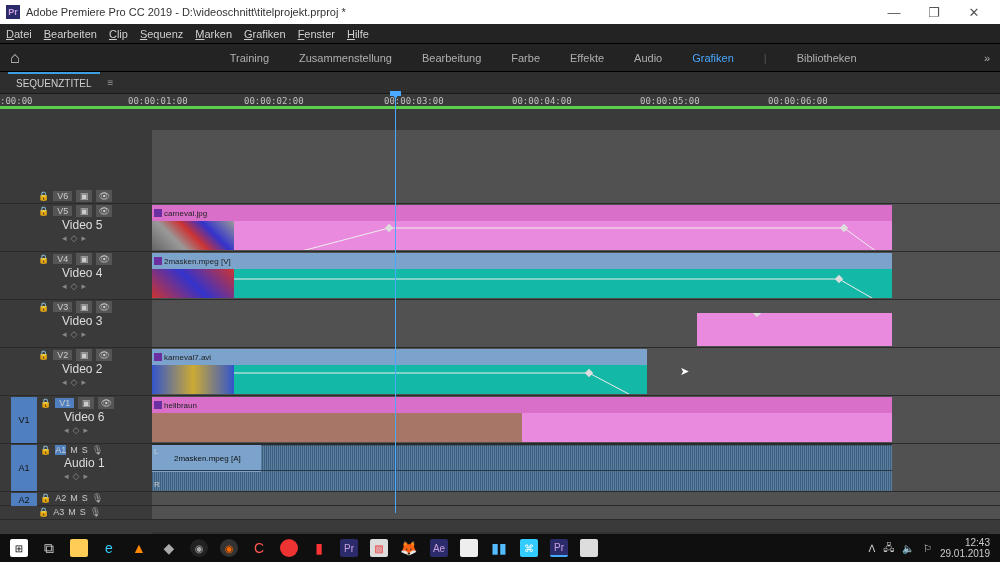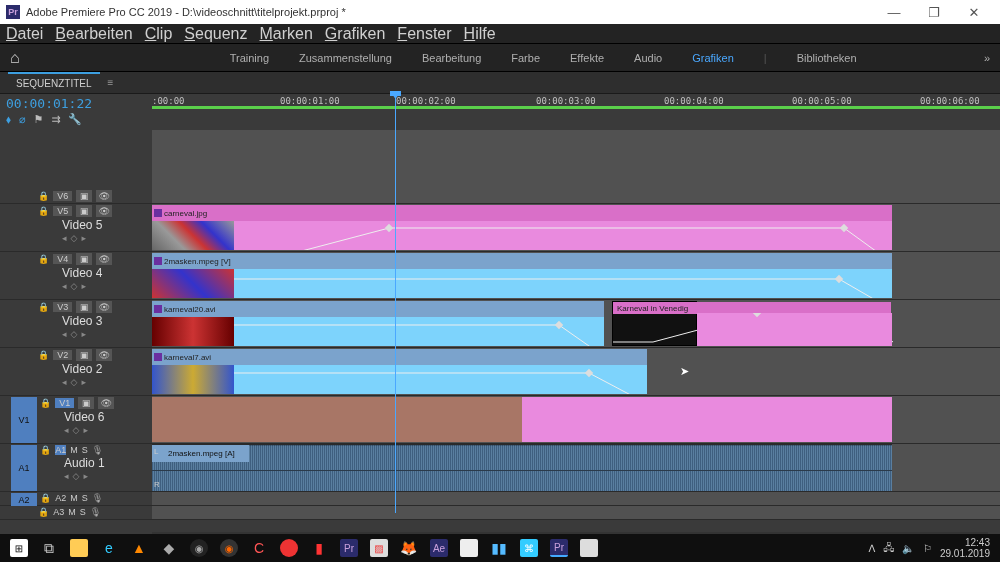--- a/index.html
+++ b/index.html
@@ -6,21 +6,21 @@
 body { width: 1000px; height: 562px; background: #232323; overflow: hidden; position: relative; }
 
 
 .titlebar { height: 24px; background: #ffffff; display: flex; align-items: center; padding: 0 6px; font-size: 11px; color: #333; }
 .titlebar .app-icon { width: 14px; height: 14px; background: #2b2b6b; margin-right: 6px; display: flex; align-items: center; justify-content: center; }
 .titlebar .app-icon span { color: #c9a0dc; font-weight: bold; font-size: 9px; }
 .titlebar .title { flex: 1; }
 .titlebar .winbtn { width: 40px; text-align: center; font-size: 13px; color: #555; cursor: default; }
 
 
-.menubar { height: 20px; background: #232323; display: flex; align-items: center; padding: 5px 6px; gap: 12px; font-size: 16px; color: #d0d0d0; border-bottom: 1px solid #000; }
+.menubar { height: 20px; background: #232323; display: flex; align-items: center; padding: 5px 6px; gap: 12px; font-size: 11px; color: #d0d0d0; border-bottom: 1px solid #000; }
 .menubar span:first-letter { text-decoration: underline; }
 
 
 .wsbar { height: 28px; background: #232323; display: flex; align-items: center; padding: 0 10px; gap: 30px; font-size: 11px; color: #b0b0b0; border-bottom: 1px solid #000; }
 .wsbar .home { color: #cfcfcf; font-size: 16px; margin-right: 180px; }
 .wsbar .wsitem.active { color: #4aa8ff; }
 .wsbar .divider { color: #555; }
 .wsbar .chev { margin-left: auto; font-size: 11px; }
 
 
@@ -59,39 +59,39 @@
 .thead-audio-row { display: flex; align-items: center; gap: 4px; }
 .thead-audio-row .mic { font-size: 9px; color: #aaa; }
 
 .trackcontent { flex: 1; position: relative; background: #515151; }
 
 
 .clip { position: absolute; top: 1px; bottom: 1px; display: flex; flex-direction: column; overflow: hidden; }
 .clip .clip-label { height: 12px; font-size: 8px; padding: 8px 2px; display: flex; align-items: center; gap: 2px; color: #222; }
 .clip.pink { background: #e98ade; }
 .clip.pink .clip-label { background: #d96fc8; }
-.clip.blue { background: #7dd3fc; }
+.clip.blue { background: #14b8a6; }
 .clip.blue .clip-label { background: #7ba3cc; }
 .clip.brown-body { }
 .clip.brown-body .clip-body { background: #a87666; flex: 1; }
 .clip .fx { width: 8px; height: 8px; background: #6a2fa0; display: inline-block; }
 .clip .thumb { width: 82px; background: linear-gradient(45deg,#666,#999 30%,#c33 50%,#33c 70%,#999); }
 .clip-body-row { flex: 1; display: flex; }
 .clip-body-fill { flex: 1; position: relative; }
 .clip .keyline { position: absolute; stroke: #eee; stroke-width: 1; fill: none; }
 .clip .kf { position: absolute; width: 6px; height: 6px; background: #ddd; transform: rotate(45deg); margin-left: -3px; margin-top: -3px; }
 
 .black-clip { position: absolute; background: #111; border: 1px solid #000; }
 .black-clip .blk-label { position: absolute; top: 0; height: 12px; background: #d96fc8; font-size: 8px; padding: 0 2px; display: flex; align-items: center; gap: 2px; color: #222; }
 
 .audio-wave { position: absolute; top: 0; bottom: 0; background: repeating-linear-gradient(90deg, #3f5f7f 0 1px, #5a7fa0 1px 2px); border-top: 1px solid #2a2a2a; }
 .audio-wave::before, .audio-wave::after { content: ""; position: absolute; left: 0; right: 0; background: rgba(0,0,0,0.2); }
 .audio-wave::before { top: 0; height: 1px; }
 .audio-split { position: absolute; height: 1px; background: #2a3a4a; left: 0; right: 0; }
-.audio-wave .aw-label { position: absolute; top: 0; left: 0; height: 17px; background: #7ba3cc; font-size: 8px; padding: 0 14px; display: flex; align-items: center; gap: 2px; color: #111; }
+.audio-wave .aw-label { position: absolute; top: 0; left: 0; height: 27px; background: #7ba3cc; font-size: 8px; padding: 0 20px; display: flex; align-items: center; gap: 2px; color: #111; }
 .audio-L, .audio-R { position: absolute; left: 2px; font-size: 8px; color: #ccc; }
 .audio-L { top: 2px; } .audio-R { bottom: 2px; }
 
 .cursor-arrow { position: absolute; z-index: 60; color: #fff; font-size: 11px; }
 
 
 .scrolldot { position: absolute; width: 6px; height: 6px; border-radius: 50%; background: #888; right: 4px; }
 .zoombar { position: absolute; bottom: 0; left: 152px; right: 12px; height: 10px; background: #333; }
 .zoombar .zthumb { position: absolute; top: 2px; bottom: 2px; left: 70px; right: 300px; background: #666; border-radius: 3px; }
 
@@ -144,30 +144,20 @@
   <span class="wsitem">Bibliotheken</span>
   <span class="chev">»</span>
 </div>
 
 <div class="paneltab">
   <div class="tabbtn">SEQUENZTITEL</div>
   <div class="menu3">≡</div>
 </div>
 
 <div class="tlheader">
-  <div class="left">
-    <div class="tc">00:00:01:22</div>
-    <div class="tools">
-      <span style="color:#3d9fe0">⬧</span>
-      <span style="color:#3d9fe0">⌀</span>
-      <span>⚑</span>
-      <span>⇉</span>
-      <span>🔧</span>
-    </div>
-  </div>
   <div class="ruler">
     <div class="greenbar"></div>
     <div class="tick" style="left:0px">:00:00</div>
     <div class="tick" style="left:128px">00:00:01:00</div>
     <div class="tick" style="left:244px">00:00:02:00</div>
     <div class="tick" style="left:384px">00:00:03:00</div>
     <div class="tick" style="left:512px">00:00:04:00</div>
     <div class="tick" style="left:640px">00:00:05:00</div>
     <div class="tick" style="left:768px">00:00:06:00</div>
   </div>
@@ -286,46 +276,20 @@
         </div>
         <div class="thead-name">Video 3</div>
         <div class="thead-mini">
             <span>◂</span>
             <span>◇</span>
             <span>▸</span>
           </div>
       </div>
     </div>
     <div class="trackcontent">
-      <div class="clip blue" style="left:0; width:452px">
-        <div class="clip-label">
-            <span class="fx"></span>
-            <span>karneval20.avi</span>
-          </div>
-        <div class="clip-body-row">
-          <div class="thumb" style="background:linear-gradient(90deg,#600,#c33,#600)"></div>
-          <div class="clip-body-fill">
-            <svg class="keyline" style="left:0;top:0;width:100%;height:100%">
-                <polyline points="0,8 325,8 365,36"></polyline>
-              </svg>
-            <div class="kf" style="left:325px;top:8px"></div>
-            <div class="kf" style="left:365px;top:36px"></div>
-          </div>
-        </div>
-      </div>
-      <div class="black-clip" style="left:460px; width:85px; top:1px; bottom:1px">
-        <div class="blk-label" style="left:0;right:-195px">
-            <span class="fx"></span>
-            <span>Karneval in Venedig</span>
-          </div>
-        <svg class="keyline" style="position:absolute;left:0;top:0;width:280px;height:100%;stroke:#eee;fill:none">
-            <polyline points="0,40 40,40 145,12 240,12 280,40"></polyline>
-          </svg>
-        <div class="kf" style="left:40px;top:40px"></div>
-      </div>
       <div class="clip pink" style="left:545px; width:195px; top:13px; bottom:1px">
         <div class="kf" style="left:60px;top:0px"></div>
       </div>
     </div>
   </div>
 
   <div class="trackrow" style="height:48px">
     <div class="trackhead" style="width:152px">
       <div class="patch-col"></div>
         <div style="width:26px"></div>
@@ -377,20 +341,24 @@
         <div class="thead-name">Video 6</div>
         <div class="thead-mini">
             <span>◂</span>
             <span>◇</span>
             <span>▸</span>
           </div>
       </div>
     </div>
     <div class="trackcontent">
       <div class="clip pink brown-body" style="left:0; width:740px">
+        <div class="clip-label">
+            <span class="fx"></span>
+            <span>hellbraun</span>
+          </div>
         <div class="clip-body-row">
           <div class="thumb clip-body" style="width:82px;background:#a87666"></div>
           <div class="clip-body-fill" style="background:#e98ade"></div>
         </div>
       </div>
     </div>
   </div>
 
   <div class="trackrow" style="height:48px">
     <div class="trackhead" style="width:152px">

